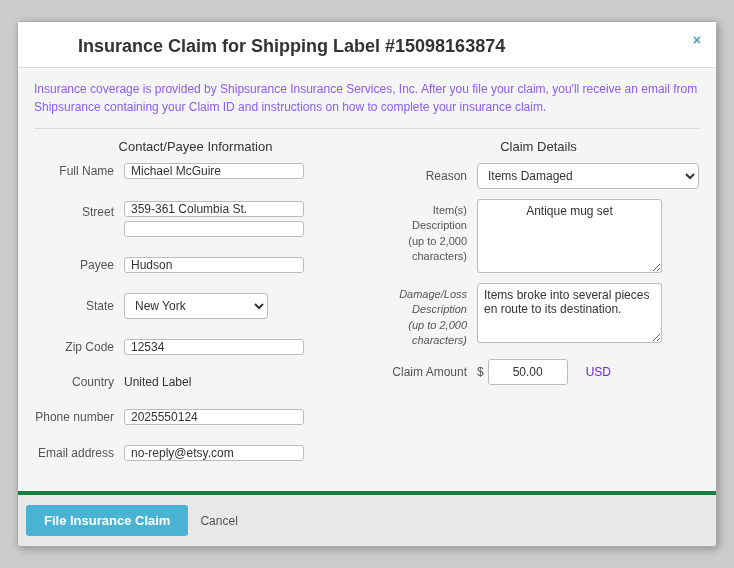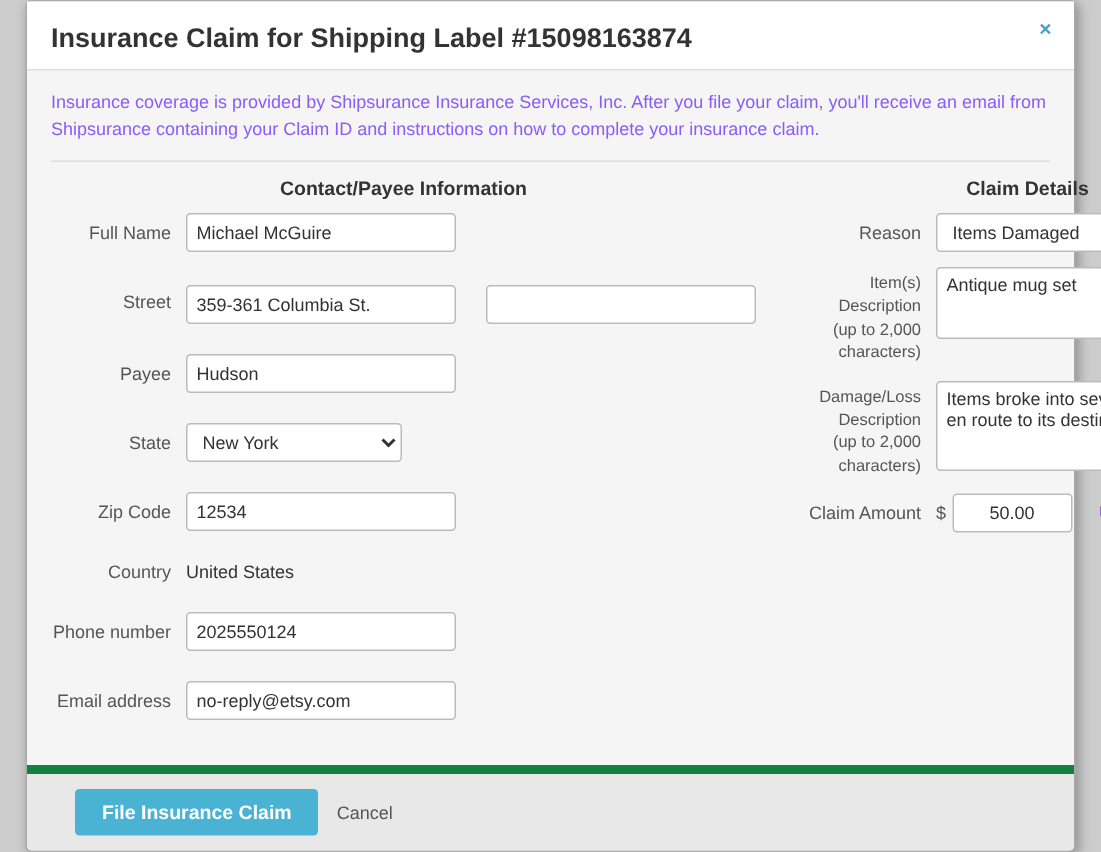--- a/index.html
+++ b/index.html
@@ -24,20 +24,21 @@
     .dialog-header {
       background: #fff;
       border-bottom: 1px solid #ddd;
       padding: 14px 16px 10px 16px;
       position: relative;
     }
     .dialog-title {
       font-size: 18px;
       font-weight: bold;
       color: #333;
+      margin-left: 44px;
     }
     .close-btn {
       position: absolute;
       top: 8px;
       right: 10px;
       color: #4a9fc4;
       font-size: 14px;
       font-weight: bold;
       cursor: pointer;
       background: none;
@@ -54,21 +55,21 @@
     .form-body {
       display: flex;
       padding: 10px 16px 10px 16px;
       gap: 20px;
     }
     .left-section, .right-section {
       flex: 1;
     }
     .section-title {
       font-size: 13px;
-      font-weight: bold;
+      font-weight: normal;
       color: #333;
       text-align: center;
       margin-bottom: 9px;
     }
     .form-row {
       display: flex;
       align-items: center;
       margin-bottom: 20px;
     }
     .form-label {
@@ -80,21 +81,21 @@
       flex-shrink: 0;
     }
     .form-input {
       border: 1px solid #bbb;
       border-radius: 3px;
       padding: 4px 6px;
       font-size: 12px;
       color: #333;
       background: #fff;
       width: 180px;
-      height: 26px;
+      height: 16px;
     }
     .form-select {
       border: 1px solid #bbb;
       border-radius: 3px;
       padding: 4px 6px;
       font-size: 12px;
       color: #333;
       background: #fff;
       width: 144px;
       height: 26px;
@@ -151,22 +152,22 @@
       border: 1px solid #bbb;
       border-radius: 3px;
       padding: 4px 6px;
       font-size: 12px;
       color: #333;
       background: #fff;
       text-align: center;
     }
     .dialog-footer {
       background: #e8e8e8;
-      border-top: 6px solid #15803d;
-      padding: 10px 32px;
+      border-top: 4px solid #15803d;
+      padding: 10px 8px;
       display: flex;
       align-items: center;
       gap: 12px;
       border-radius: 0 0 4px 4px;
     }
     .btn-file {
       background: #4ab3d4;
       color: #fff;
       border: none;
       border-radius: 3px;
@@ -183,21 +184,22 @@
       cursor: pointer;
       text-decoration: none;
     }
     .divider {
       height: 1px;
       background: #ddd;
       margin: 0 16px;
     }
     .street-inputs {
       display: flex;
-      gap: 20px;
+      flex-direction: column;
+      gap: 4px;
     }
   </style>
 </head>
 <body>
 
 <div class="dialog">
   <div class="dialog-header">
     <span class="dialog-title">Insurance Claim for Shipping Label #15098163874</span>
     <button class="close-btn">×</button>
   </div>
@@ -237,21 +239,21 @@
         </select>
       </div>
 
       <div class="form-row">
         <span class="form-label">Zip Code</span>
         <input class="form-input" type="text" value="12534" style="">
       </div>
 
       <div class="form-row">
         <span class="form-label">Country</span>
-        <span style="font-size:12px;color:#333;">United States</span>
+        <span style="font-size:12px;color:#333;">United Label</span>
       </div>
 
       <div class="form-row">
         <span class="form-label">Phone number</span>
         <input class="form-input" type="text" value="2025550124" style="">
       </div>
 
       <div class="form-row">
         <span class="form-label">Email address</span>
         <input class="form-input" type="text" value="no-reply@etsy.com" style="">
@@ -265,25 +267,25 @@
         <span class="right-label">Reason</span>
         <select class="form-select" style="width:222px;">
           <option>Items Damaged</option>
           <option>Items Lost</option>
           <option>Items Not Received</option>
         </select>
       </div>
 
       <div class="form-row" style="align-items:flex-start;">
         <span class="right-label-top" style="font-size:11px;line-height:1.4;">Item(s)<br>Description<br>(up to 2,000<br>characters)</span>
-        <textarea class="form-textarea" rows="4" style="width: 185px; height: 48px;">Antique mug set</textarea>
+        <textarea class="form-textarea" rows="4" style="width: 185px; height: 74px; text-align: center;">Antique mug set</textarea>
       </div>
 
       <div class="form-row" style="align-items:flex-start;">
-        <span class="right-label-top" style="font-size:11px;line-height:1.4;">Damage/Loss<br>Description<br>(up to 2,000<br>characters)</span>
+        <span class="right-label-top" style="font-size:11px;line-height:1.4;font-style:italic;">Damage/Loss<br>Description<br>(up to 2,000<br>characters)</span>
         <textarea class="form-textarea" rows="4" style="width: 185px; height: 60px;">Items broke into several pieces en route to its destination.</textarea>
       </div>
 
       <div class="form-row">
         <span class="right-label">Claim Amount</span>
         <div class="claim-amount-row">
           <span class="dollar-sign">$</span>
           <input class="amount-input" type="text" value="50.00" style="">
           <span class="usd-label">USD</span>
         </div>

